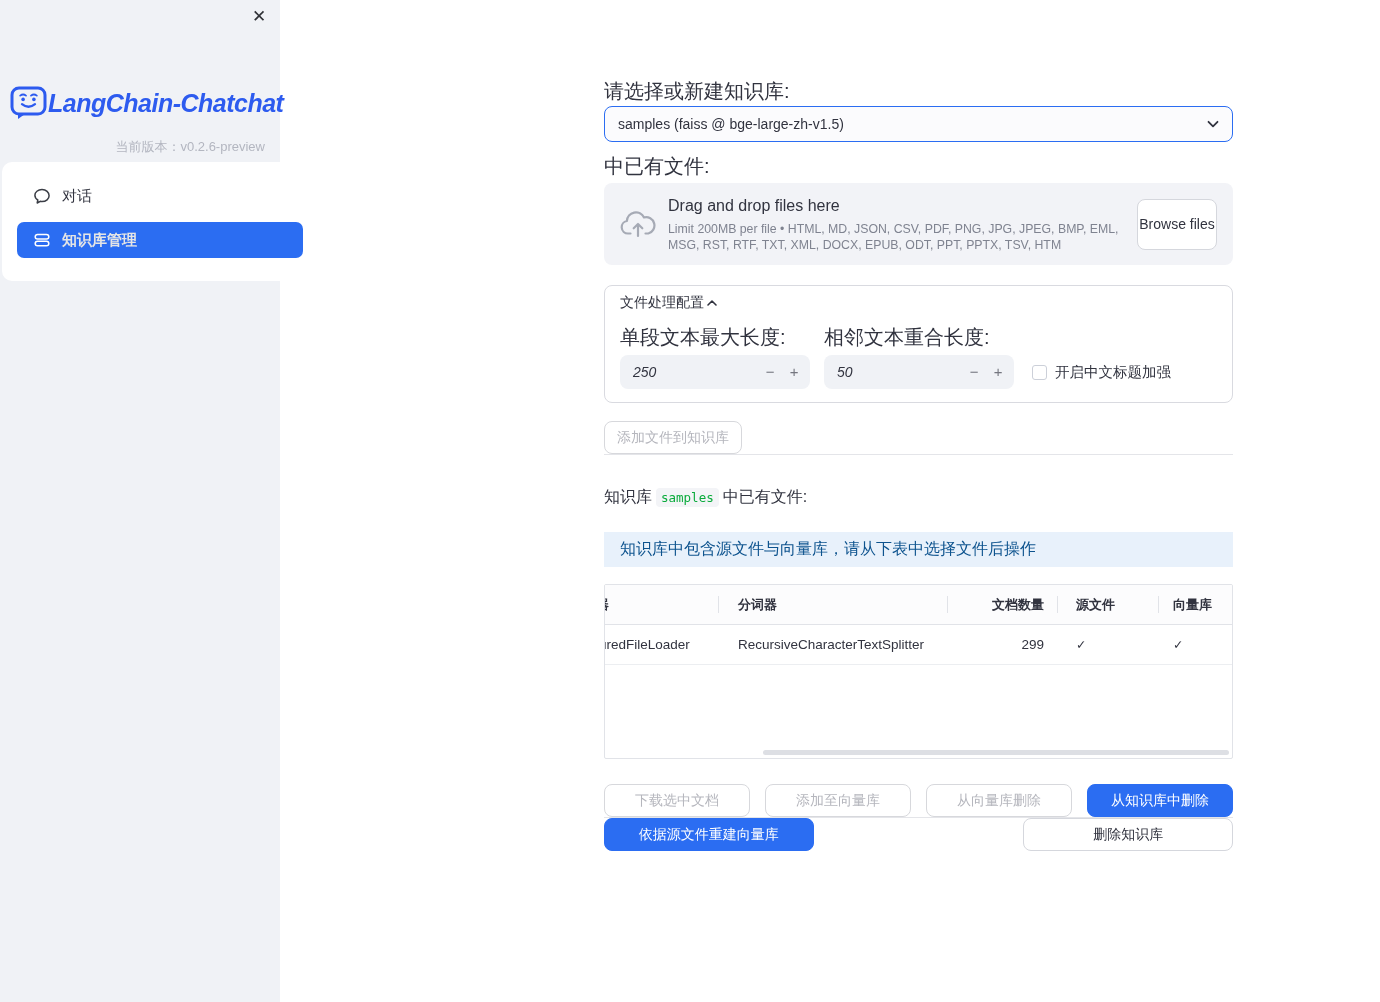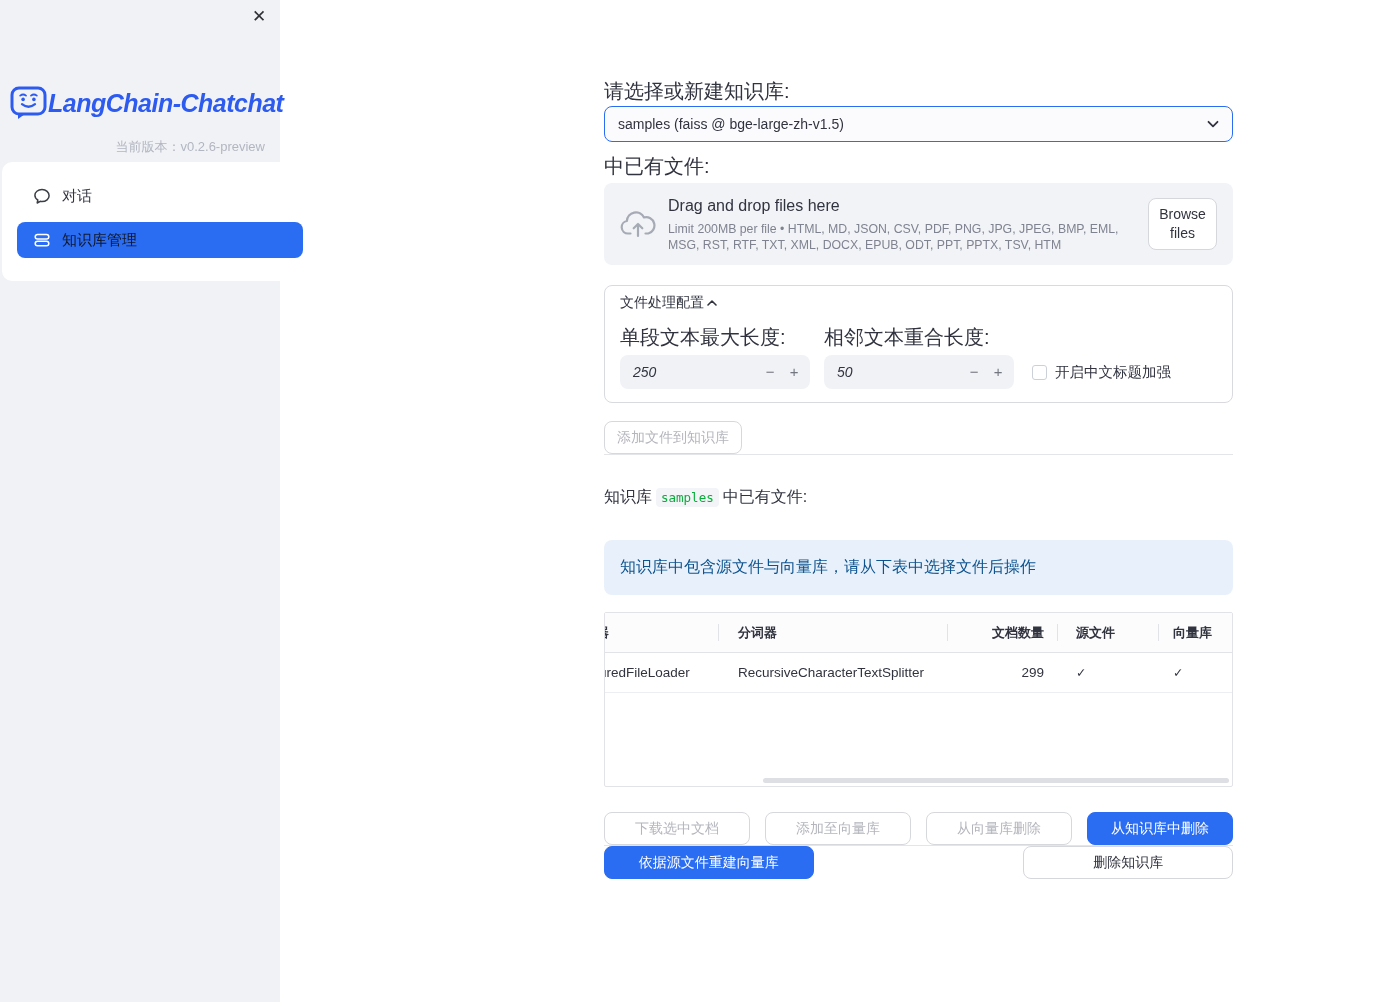--- a/index.html
+++ b/index.html
@@ -19,37 +19,37 @@
   
   .sidebar{position:absolute;left:0;top:0;width:280px;height:1002px;background:var(--sidebar_bg);}
   .close-btn{position:absolute;left:247px;top:5px;width:24px;height:24px;font-size:17px;
     color:#2f3136;text-align:center;line-height:24px;cursor:pointer;}
   .logo-row{position:absolute;left:10px;top:86px;display:flex;align-items:center;gap:1px;}
   .logo-text{font-size:25px;font-weight:bold;font-style:italic;letter-spacing:-0.5px;color:var(--logo_blue);white-space:nowrap;}
   .version{position:absolute;top:138px;right:15px;font-size:13px;color:#b3b6c0;}
   .nav-card{position:absolute;left:2px;top:162px;width:315px;height:119px;background:#fff;border-radius:10px;padding-top:16px;}
   .nav-item{height:36px;margin:0 14px 8px 15px;border-radius:8px;display:flex;align-items:center;
     gap:11px;padding:0 16px;font-size:15px;cursor:pointer;}
-  .nav-item.selected{background:var(--primary);color:#0f172a;font-weight:normal;}
+  .nav-item.selected{background:var(--primary);color:#e5e5e5;font-weight:bold;border-radius:7px;}
   
   .main-col{position:absolute;left:604px;top:83px;width:629px;}
   .field-label{font-size:20px;line-height:17px;color:var(--text);}
   
   .selectbox{margin-top:6px;height:36px;background:#fbfbfd;border:1px solid var(--primary);
     border-radius:8px;display:flex;align-items:center;padding:0 10px 0 13px;cursor:pointer;}
   .selectbox .value{flex:1;font-size:14px;}
   
   .upload-label{margin-top:16px;}
   .dropzone{margin-top:8px;height:82px;background:#f2f3f7;border-radius:8px;display:flex;
     align-items:center;padding:0 16px;}
   .dz-icon{margin-right:12px;flex:0 0 auto;display:flex;}
   .dz-texts{flex:1;padding-right:10px;}
   .dz-title{font-size:16px;line-height:20px;margin-bottom:5px;}
   .dz-hint{font-size:12.3px;line-height:16px;color:var(--muted);max-width:474px;}
-  .browse-btn{flex:0 0 auto;width:69px;min-height:51px;background:#fff;border:1px solid var(--border);
+  .browse-btn{flex:0 0 auto;width:80px;min-height:51px;background:#fff;border:1px solid var(--border);
     border-radius:8px;font-size:14px;line-height:19px;color:var(--text);display:flex;align-items:center;
     justify-content:center;text-align:center;padding:6px 0;cursor:pointer;}
   
   .expander{margin-top:20px;border:1px solid #d9dae0;border-radius:8px;}
   .exp-header{height:33px;display:flex;align-items:center;justify-content:flex-start;
     padding:0 15px;font-size:14px;cursor:pointer;}
   .exp-body{padding:10px 15px 13px 15px;display:flex;}
   .cfg-group{width:190px;}
   .cfg-group + .cfg-group{margin-left:14px;}
   .cfg-group .field-label{margin-bottom:9px;}
@@ -66,21 +66,21 @@
   .btn{border-radius:8px;font-size:14px;height:33px;display:inline-flex;align-items:center;
     justify-content:center;padding:0 12px;cursor:pointer;border:1px solid var(--border);background:#fff;color:var(--text);}
   .btn.disabled{color:#b5b6bd;border-color:#d7d8dc;cursor:default;}
   .btn.primary{background:var(--primary);border-color:var(--primary);color:#fff;}
   .add-btn{margin-top:18px;}
   hr.divider{border:none;border-top:1px solid #e4e5e9;margin:0;}
   .hr1{margin-top:42px;}
   .kb-line{margin-top:32px;font-size:16px;line-height:20px;}
   .code{font-family:"DejaVu Sans Mono","Liberation Mono",monospace;font-size:12.5px;
     color:var(--code_green);background:#f3f4f7;border-radius:4px;padding:2px 5px;margin:0 4px;}
-  .info-box{margin-top:32px;height:55px;background:var(--info_bg);border-radius:8px;
+  .info-box{margin-top:24px;height:35px;background:var(--info_bg);border-radius:0;
     display:flex;align-items:center;padding:0 16px;font-size:16px;color:var(--info_text);}
   
   .table{margin-top:17px;height:175px;border:1px solid #e1e3e8;border-radius:2px;position:relative;
     overflow:hidden;background:#fff;}
   .t-row{display:flex;width:627px;}
   .t-head{height:40px;background:#fcfcfd;border-bottom:1px solid #e1e3e8;}
   .t-data{height:40px;border-bottom:1px solid #eceef1;}
   .t-cell{display:flex;align-items:center;overflow:hidden;font-size:13.5px;white-space:nowrap;}
   .t-head .t-cell{font-size:13px;font-weight:bold;position:relative;}
   .t-head .t-cell:not(:last-child)::after{content:"";position:absolute;right:0;top:11px;bottom:11px;

